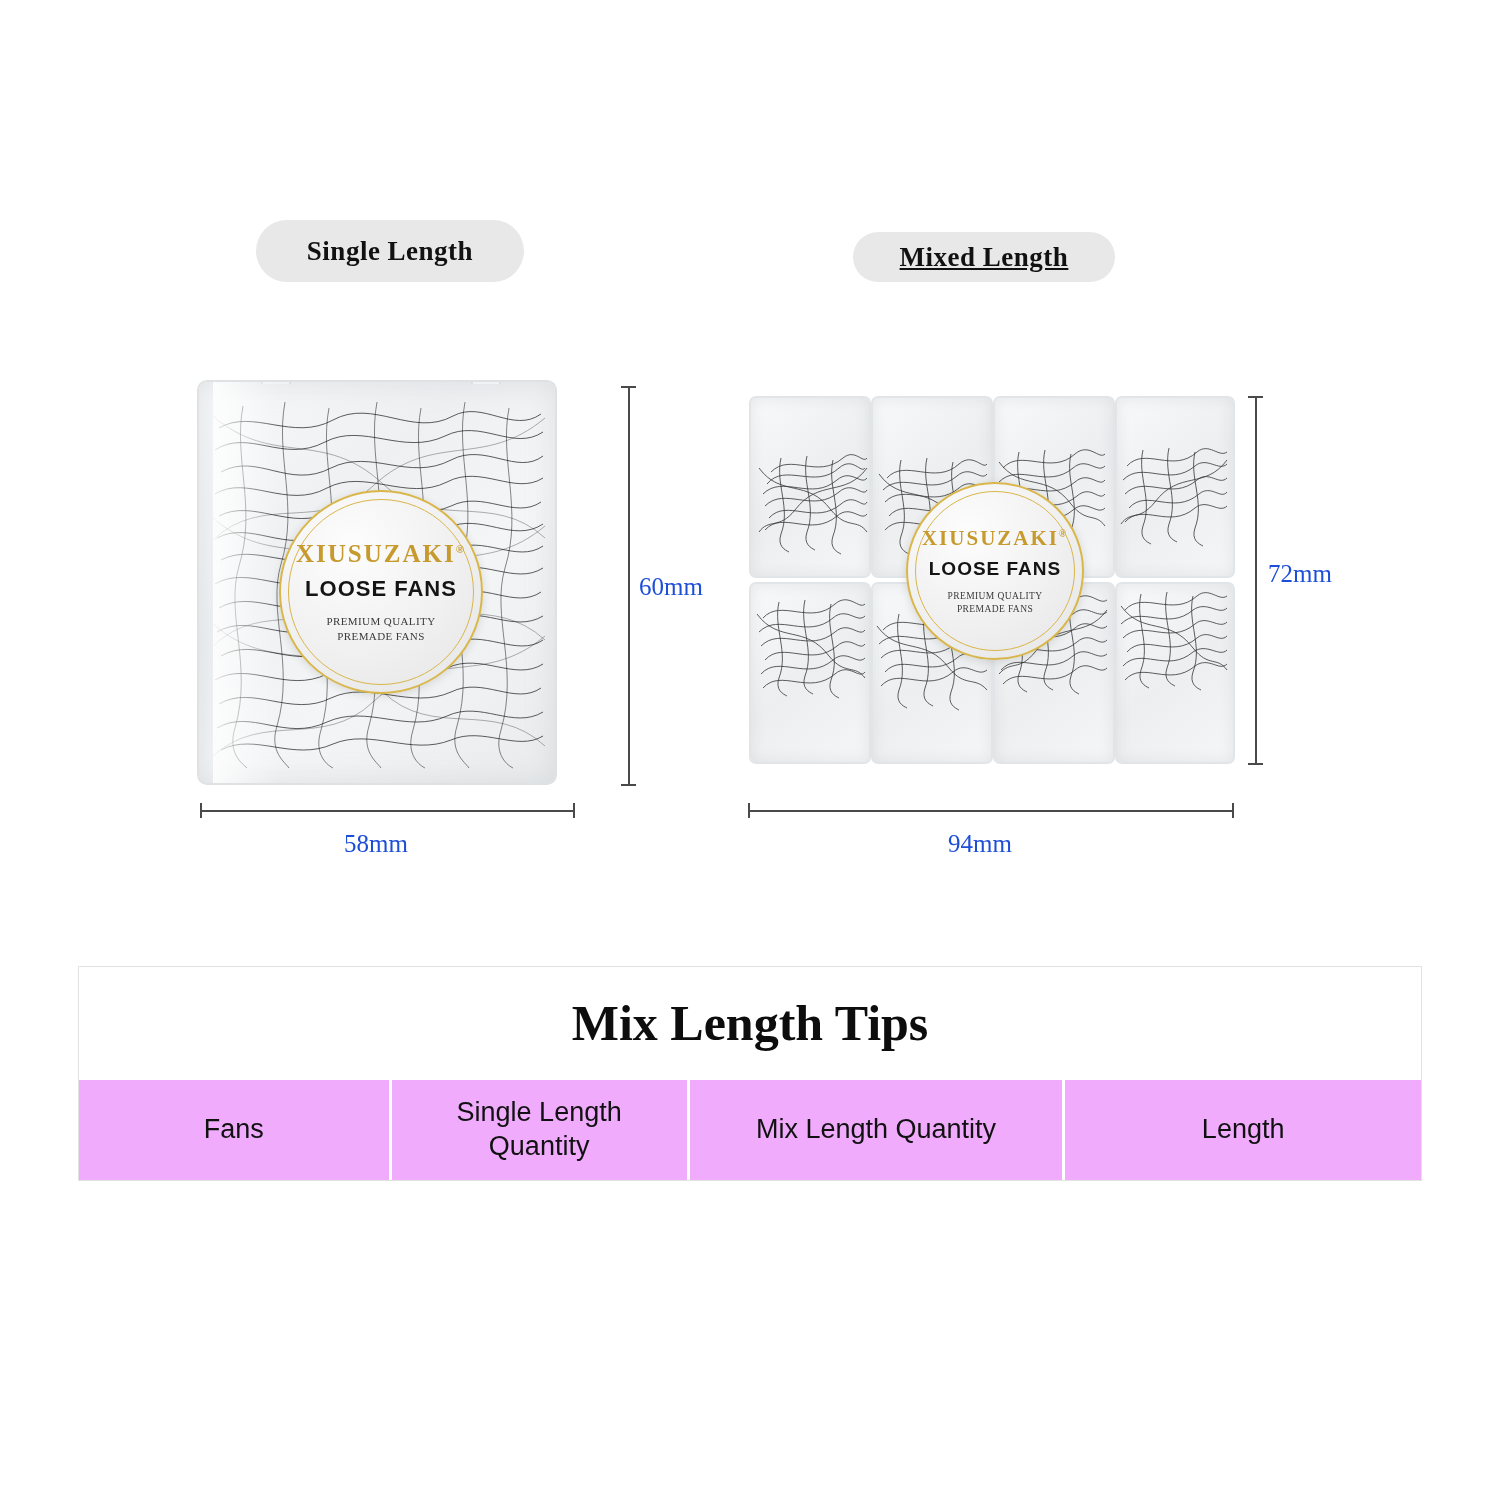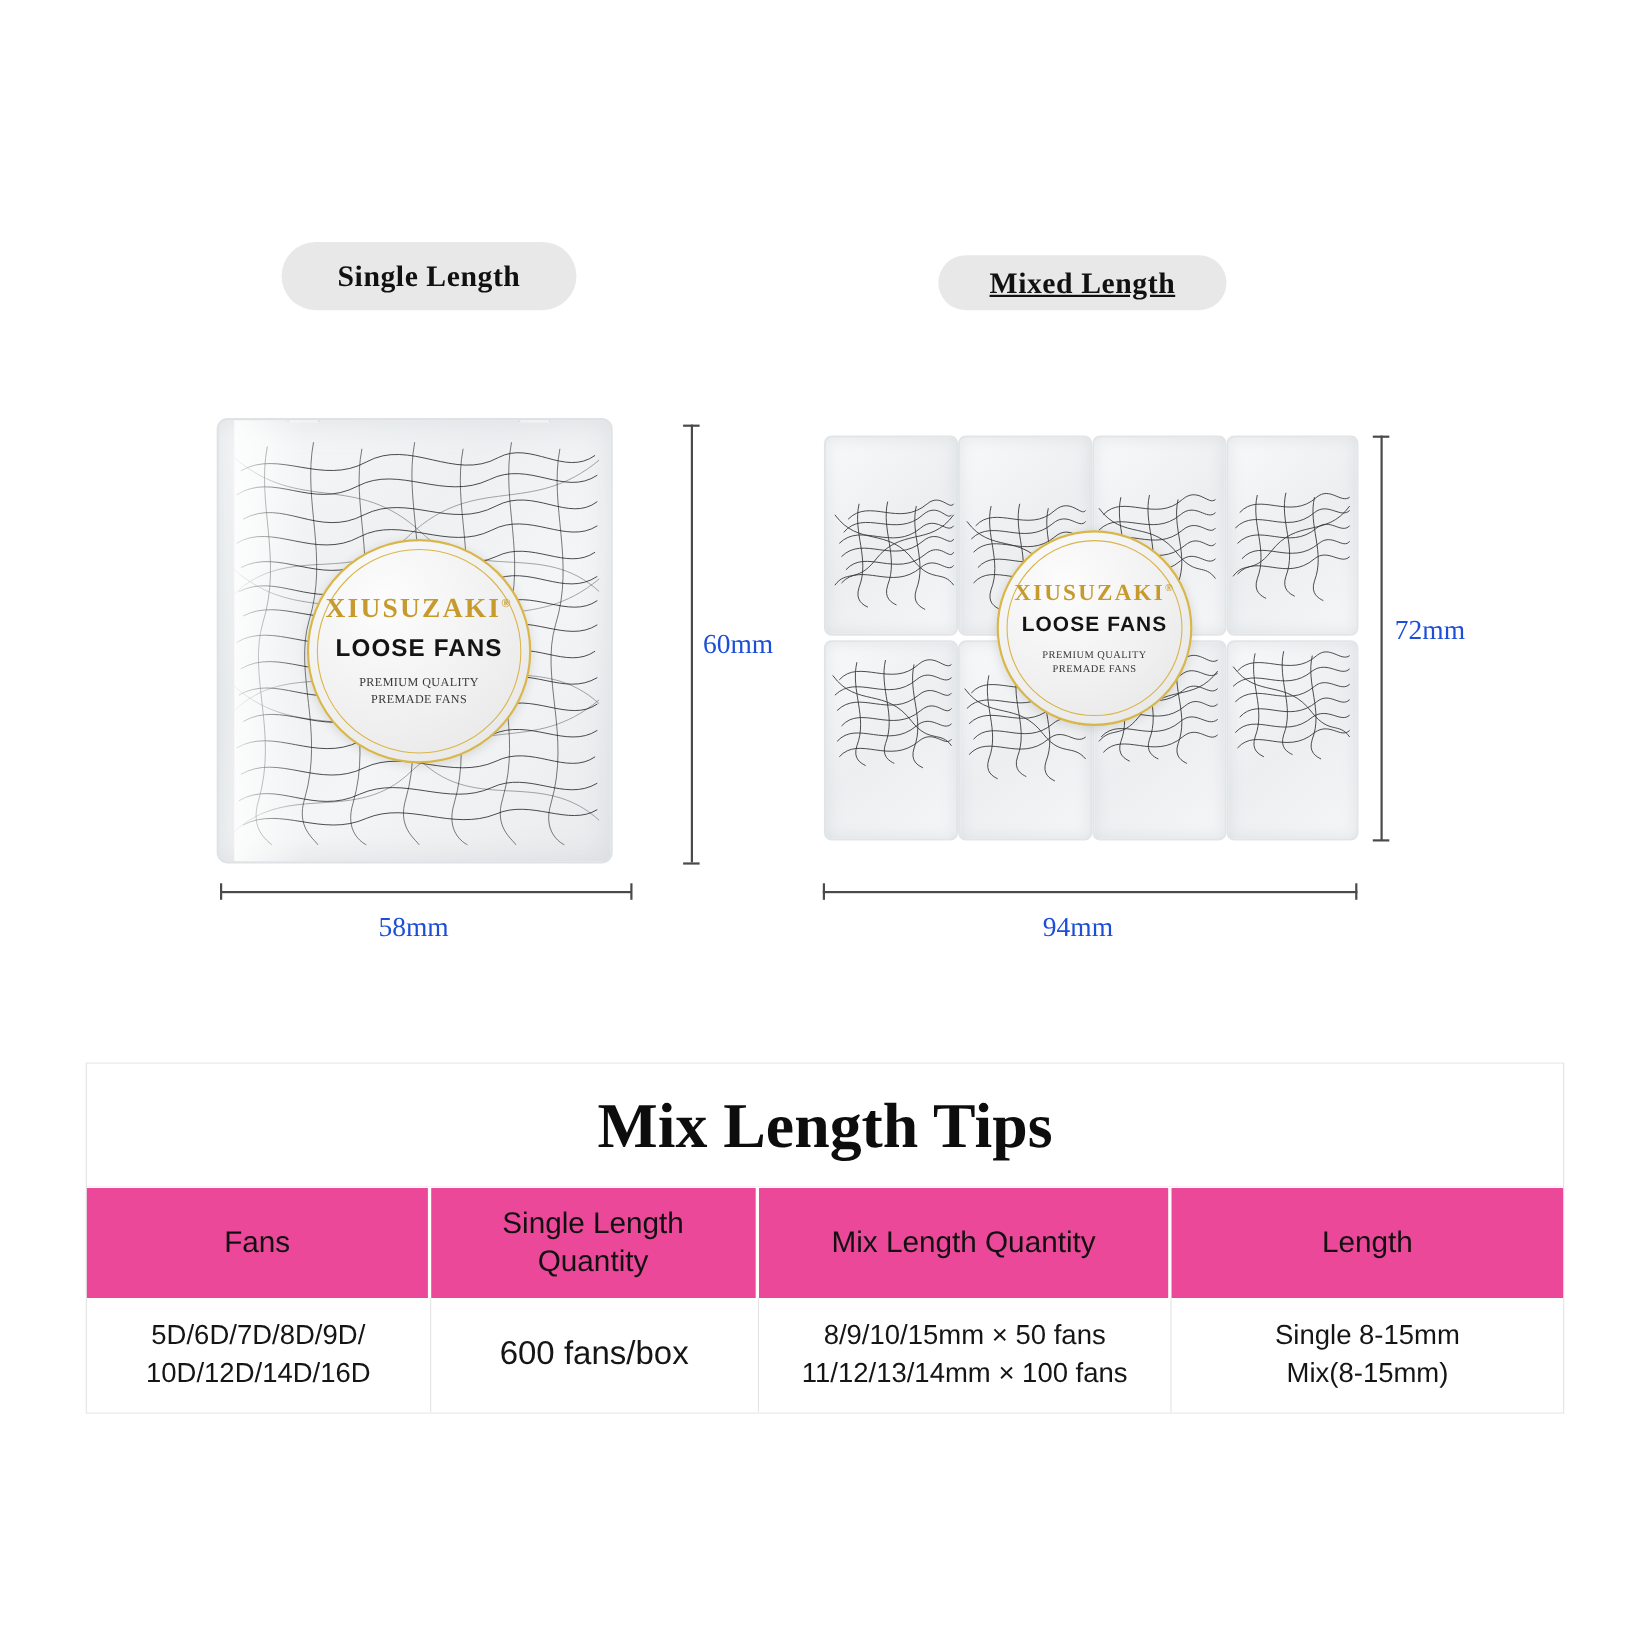--- a/index.html
+++ b/index.html
@@ -174,27 +174,27 @@
     border: 1px solid #e2e2e2;
     box-sizing: border-box;
   }
   .tbl-title {
     height: 112px;
     display: flex;
     align-items: center;
     justify-content: center;
     font-family: "Liberation Serif", serif;
     font-weight: bold;
-    font-size: 58px;
+    font-size: 50px;
     color: #0d0d0d;
     background: #ffffff;
   }
   .tbl-head {
     display: flex;
-    background: #ec4899;
+    background: #f0abfc;
     border-top: 1px solid #ffffff;
   }
   .tbl-head .cell {
     display: flex;
     align-items: center;
     justify-content: center;
     text-align: center;
     font-size: 27px;
     color: #111;
     padding: 16px 10px;
@@ -466,30 +466,13 @@
     <div class="cell c2">
       <div>
         <div>Single Length</div>
         <div>Quantity</div>
       </div>
     </div>
     <div class="cell c3">Mix Length Quantity</div>
     <div class="cell c4">Length</div>
   </div>
 
-  <div class="tbl-row">
-    <div class="cell c1">
-      <div>5D/6D/7D/8D/9D/</div>
-      <div>10D/12D/14D/16D</div>
-    </div>
-    <div class="cell c2">
-      <div class="big-qty">600 fans/box</div>
-    </div>
-    <div class="cell c3">
-      <div>8/9/10/15mm × 50 fans</div>
-      <div>11/12/13/14mm × 100 fans</div>
-    </div>
-    <div class="cell c4">
-      <div>Single 8-15mm</div>
-      <div>Mix(8-15mm)</div>
-    </div>
-  </div>
 </div>
 
 </body></html>

